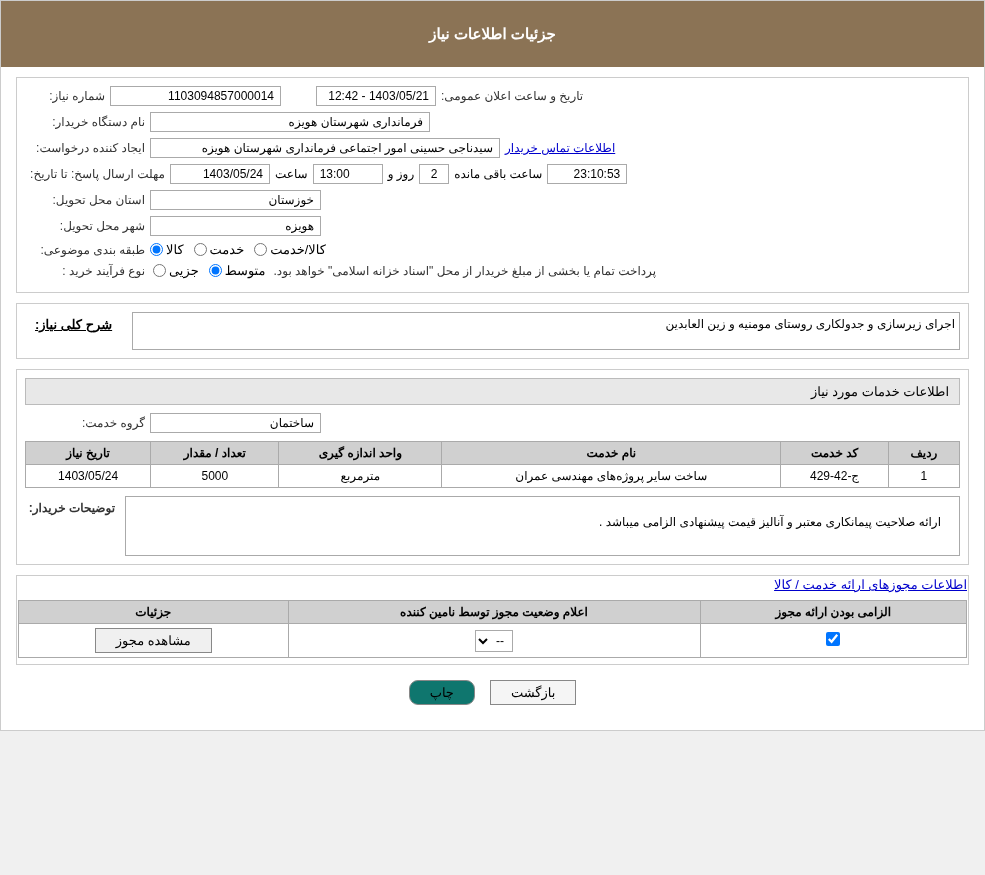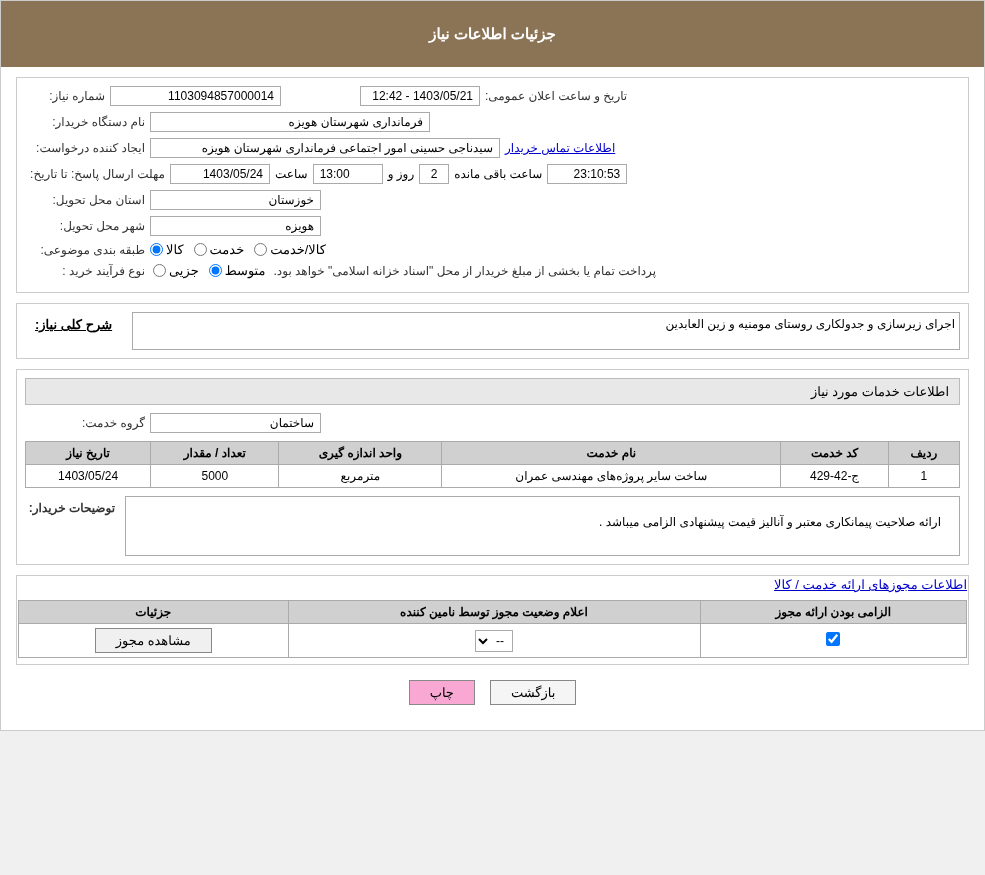--- a/index.html
+++ b/index.html
@@ -55,21 +55,20 @@
       text-align: right;
     }
     .form-value-wide {
       width: 280px;
     }
     .form-value-medium {
       width: 171px;
     }
     .form-value-narrow {
       width: 120px;
-      margin-left: 44px;
     }
     .blue-link {
       color: #0000cc;
       text-decoration: underline;
       cursor: pointer;
       font-size: 12px;
     }
     .date-box {
       border: 1px solid #aaa;
       background: #fff;
@@ -155,21 +154,22 @@
     }
     .btn {
       padding: 4px 20px;
       border: 1px solid #888;
       background: #f0f0f0;
       cursor: pointer;
       font-size: 13px;
       font-family: Tahoma, Arial, sans-serif;
     }
     .btn-print {
-      background: #f9a8d4;
+      background: #0f766e;
+      border-radius: 9px;
     }
     .btn-back {
       background: #f5f5f5;
     }
     .permission-section {
       border: 1px solid #ccc;
       margin-bottom: 10px;
       padding: 1px;
     }
     .inline-label {

